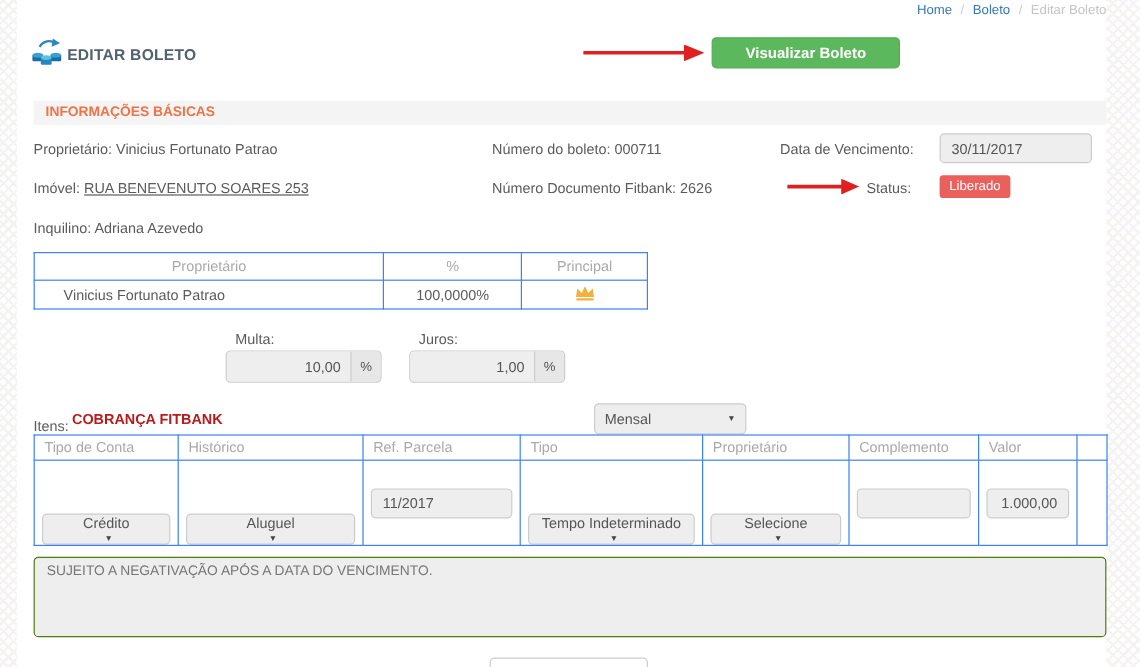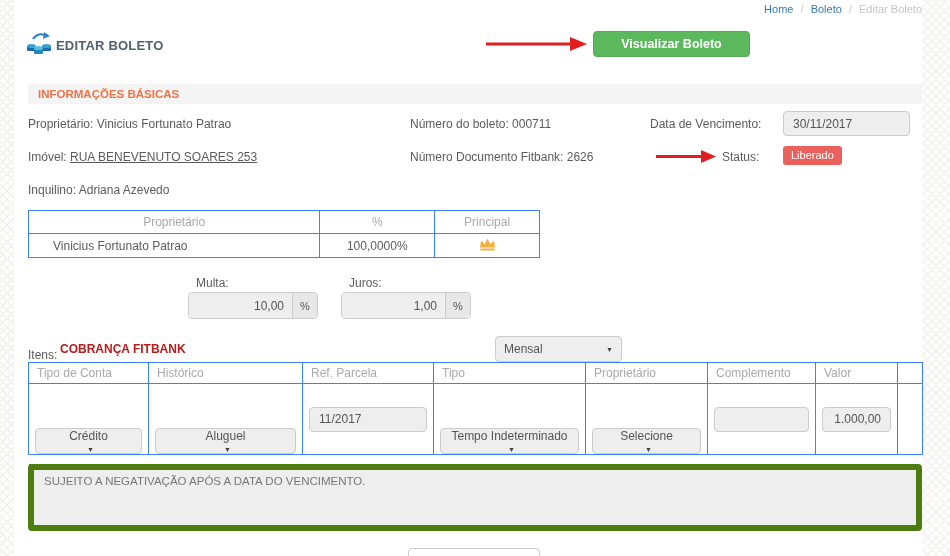--- a/index.html
+++ b/index.html
@@ -76,21 +76,21 @@
 
   
   .itens-lbl { left:28px; top:348px; font-size:12px; color:#5b5b5b; }
   .itens { left:28px; top:362px; width:894px; table-layout:fixed; }
   .itens th { color:#a9a9a9; height:21px; text-align:left; padding-left:8px; }
   .itens td { height:35px; padding:0 6px; }
   .itens .ctrl { width:100%;flex-direction:column; }
 
   
   .msg-lbl { left:28px; top:447px; font-size:12px; color:#5b5b5b;margin-top:15px; }
-  .msg-area { left:28px; top:464px; width:894px; height:67px; background:#eeeeee; border:6px solid #4d7c0f;
+  .msg-area { left:28px; top:464px; width:894px; height:67px; background:#eeeeee; border:1px solid #4d7c0f;
     border-radius:4px; resize:none; padding:5px 10px; font-size:11.5px; color:#777;
     font-family:"Liberation Sans","DejaVu Sans",sans-serif; }
 
   
   .bottom-btn { left:408px; top:548px; width:132px; height:24px; background:#fff;
     border:1px solid #ccc; border-radius:4px; cursor:pointer; }
 </style>
 </head>
 <body>
 

